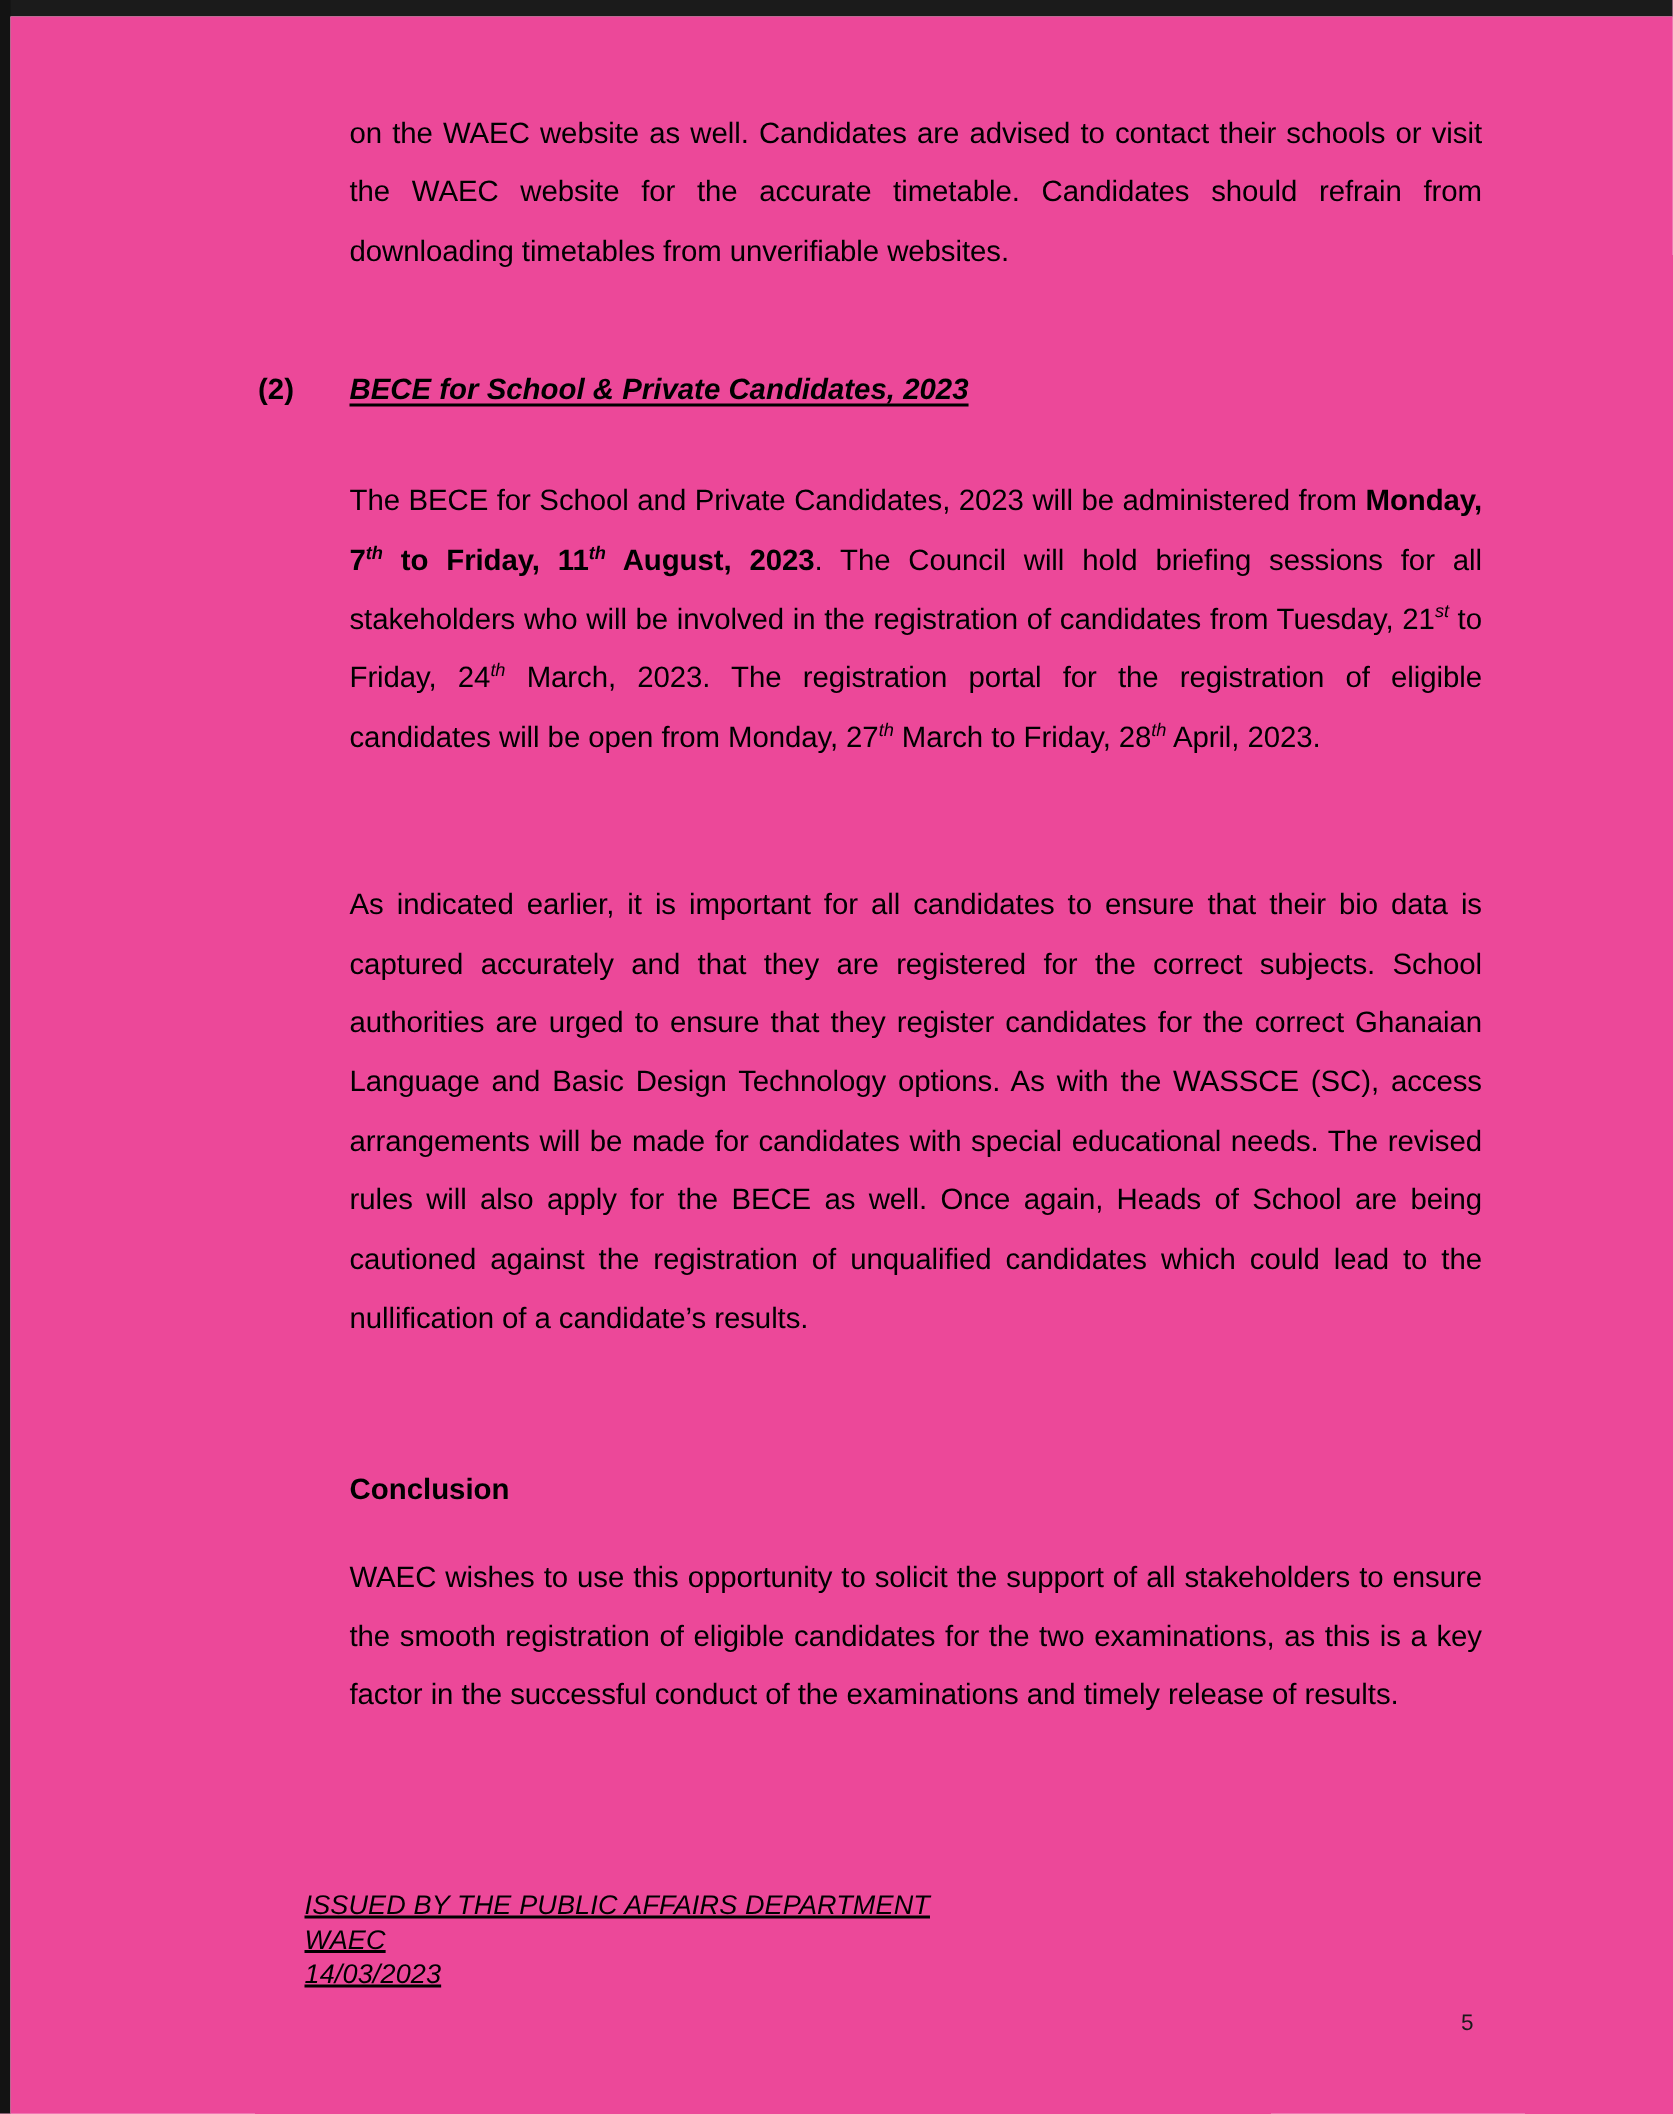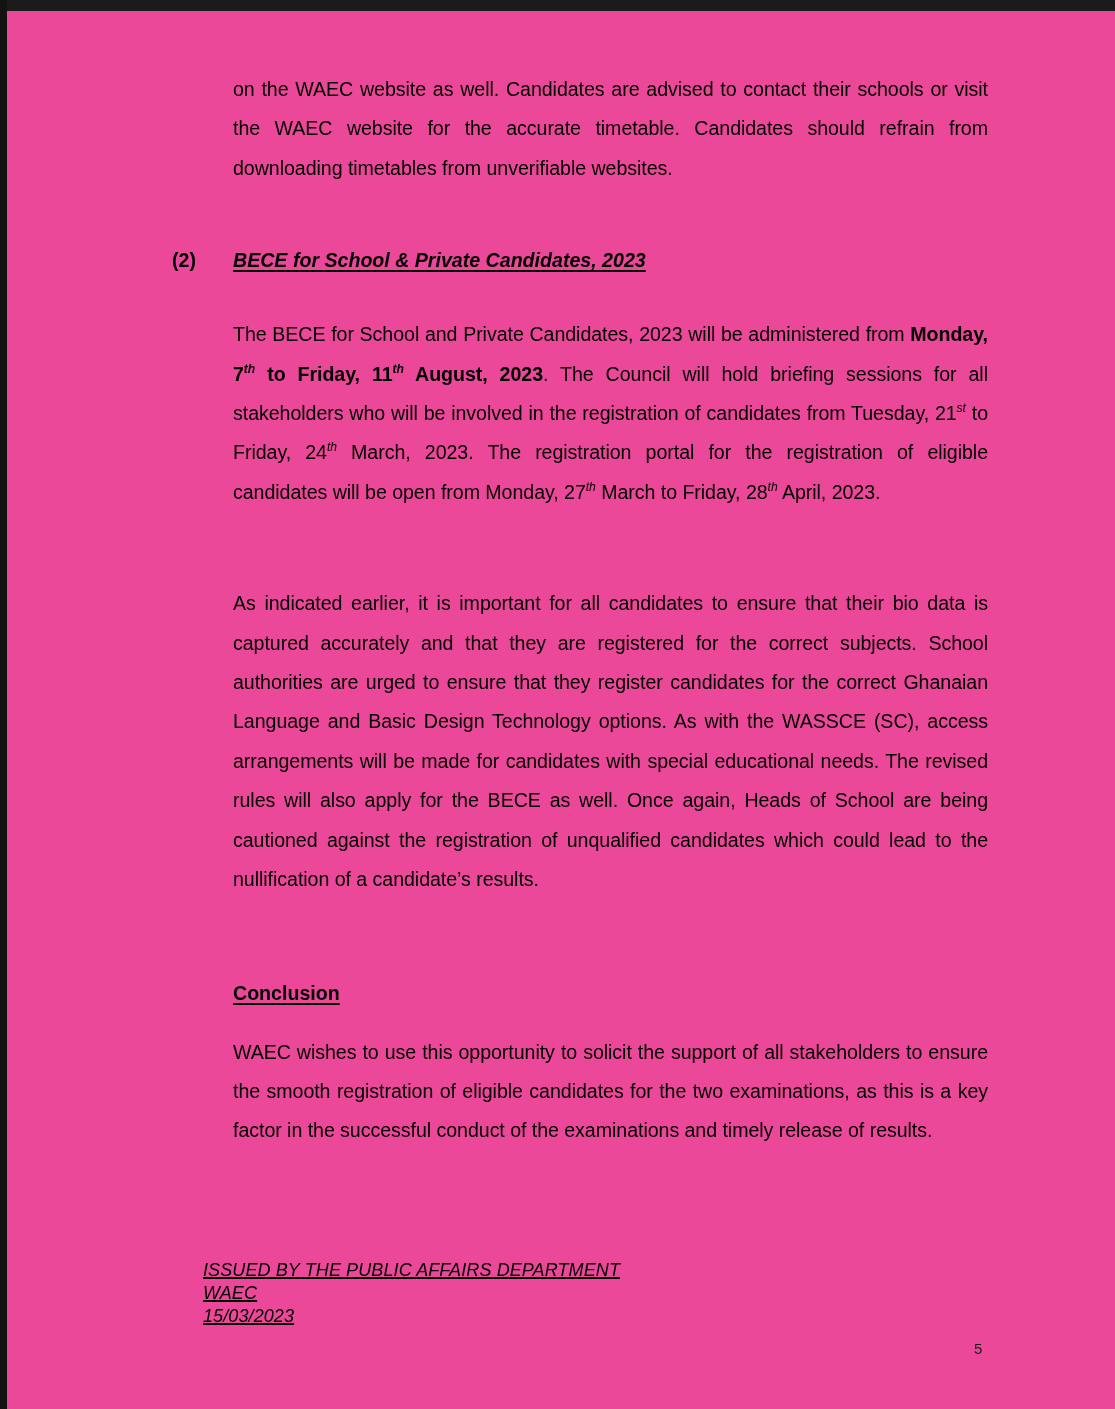--- a/index.html
+++ b/index.html
@@ -95,21 +95,20 @@
     line-height: 34px;
     text-decoration: underline;
     text-underline-offset: 3px;
     text-decoration-thickness: 2px;
     font-style: italic;
   }
 
   .subheading {
     font-size: 19.6px;
     font-weight: bold;
-    text-decoration: underline;
     text-underline-offset: 3px;
     text-decoration-thickness: 2px;
     line-height: 30px;
   }
 
   
   .issued-block {
     position: absolute;
     left: 196px;     
     top: 1248px;     
@@ -170,18 +169,18 @@
 
     <div style="height:25px"></div>
 
     <p class="para">WAEC wishes to use this opportunity to solicit the support of all stakeholders to ensure the smooth registration of eligible candidates for the two examinations, as this is a key factor in the successful conduct of the examinations and timely release of results.</p>
 
   </div>
 
   <div class="issued-block">
     <span class="issued-line">ISSUED BY THE PUBLIC AFFAIRS DEPARTMENT</span>
     <span class="issued-line">WAEC</span>
-    <span class="issued-line">15/03/2023</span>
+    <span class="issued-line">14/03/2023</span>
   </div>
 
   <div class="page-number">5</div>
 
 </div>
 
 </body></html>

